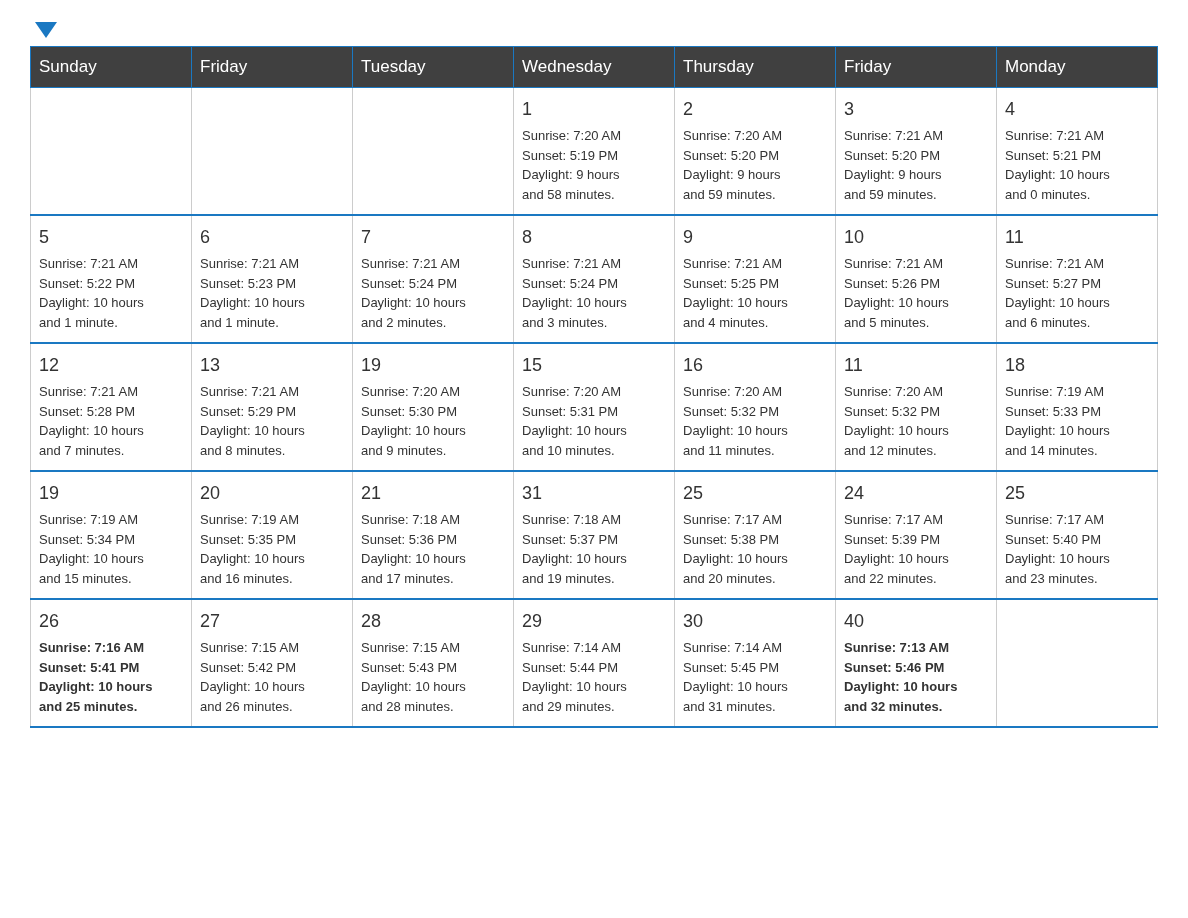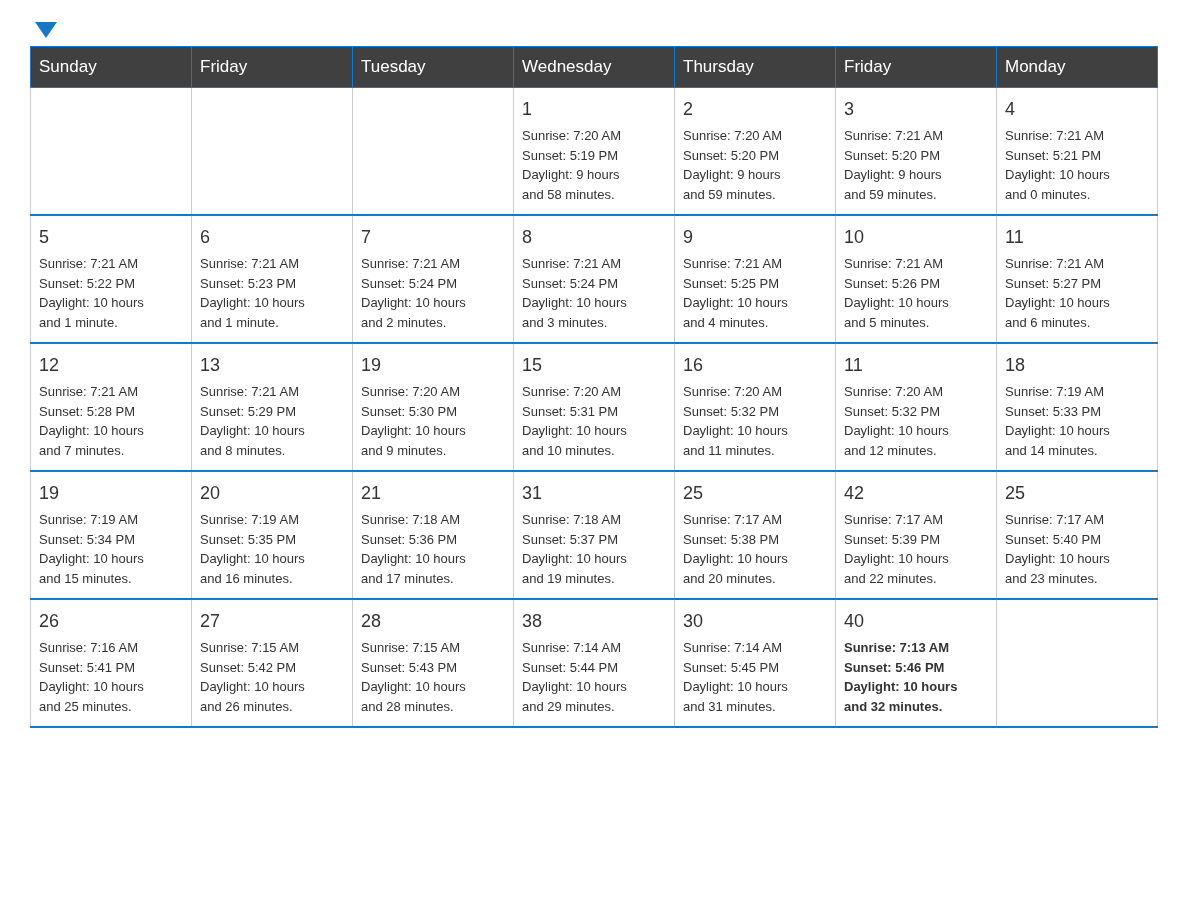--- a/index.html
+++ b/index.html
@@ -290,58 +290,58 @@
 and 19 minutes.</div>
         </td>
         <td>
           <span class="day-number">25</span>
           <div class="day-info" style="white-space: pre-line;">Sunrise: 7:17 AM
 Sunset: 5:38 PM
 Daylight: 10 hours
 and 20 minutes.</div>
         </td>
         <td>
-          <span class="day-number">42</span>
+          <span class="day-number">24</span>
           <div class="day-info" style="white-space: pre-line;">Sunrise: 7:17 AM
 Sunset: 5:39 PM
 Daylight: 10 hours
 and 22 minutes.</div>
         </td>
         <td>
           <span class="day-number">25</span>
           <div class="day-info" style="white-space: pre-line;">Sunrise: 7:17 AM
 Sunset: 5:40 PM
 Daylight: 10 hours
 and 23 minutes.</div>
         </td>
       </tr>
       <tr>
         <td>
           <span class="day-number">26</span>
-          <div class="day-info" style="white-space: pre-line;">Sunrise: 7:16 AM
+          <div class="day-info" style="white-space: pre-line; font-weight: bold;">Sunrise: 7:16 AM
 Sunset: 5:41 PM
 Daylight: 10 hours
 and 25 minutes.</div>
         </td>
         <td>
           <span class="day-number">27</span>
           <div class="day-info" style="white-space: pre-line;">Sunrise: 7:15 AM
 Sunset: 5:42 PM
 Daylight: 10 hours
 and 26 minutes.</div>
         </td>
         <td>
           <span class="day-number">28</span>
           <div class="day-info" style="white-space: pre-line;">Sunrise: 7:15 AM
 Sunset: 5:43 PM
 Daylight: 10 hours
 and 28 minutes.</div>
         </td>
         <td>
-          <span class="day-number">38</span>
+          <span class="day-number">29</span>
           <div class="day-info" style="white-space: pre-line;">Sunrise: 7:14 AM
 Sunset: 5:44 PM
 Daylight: 10 hours
 and 29 minutes.</div>
         </td>
         <td>
           <span class="day-number">30</span>
           <div class="day-info" style="white-space: pre-line;">Sunrise: 7:14 AM
 Sunset: 5:45 PM
 Daylight: 10 hours

